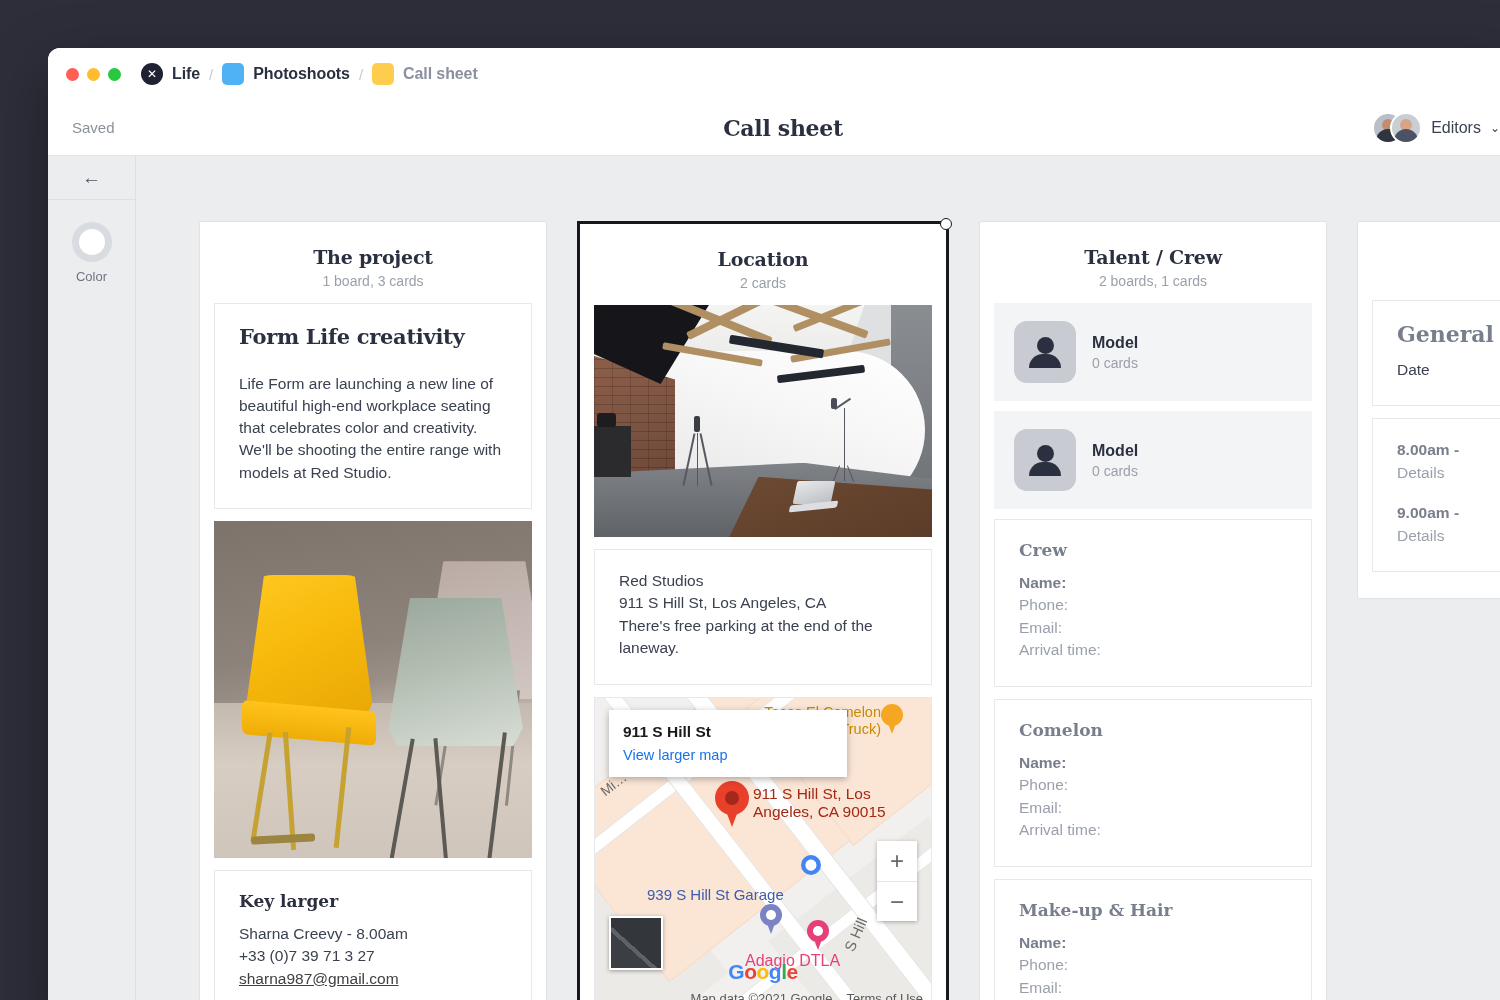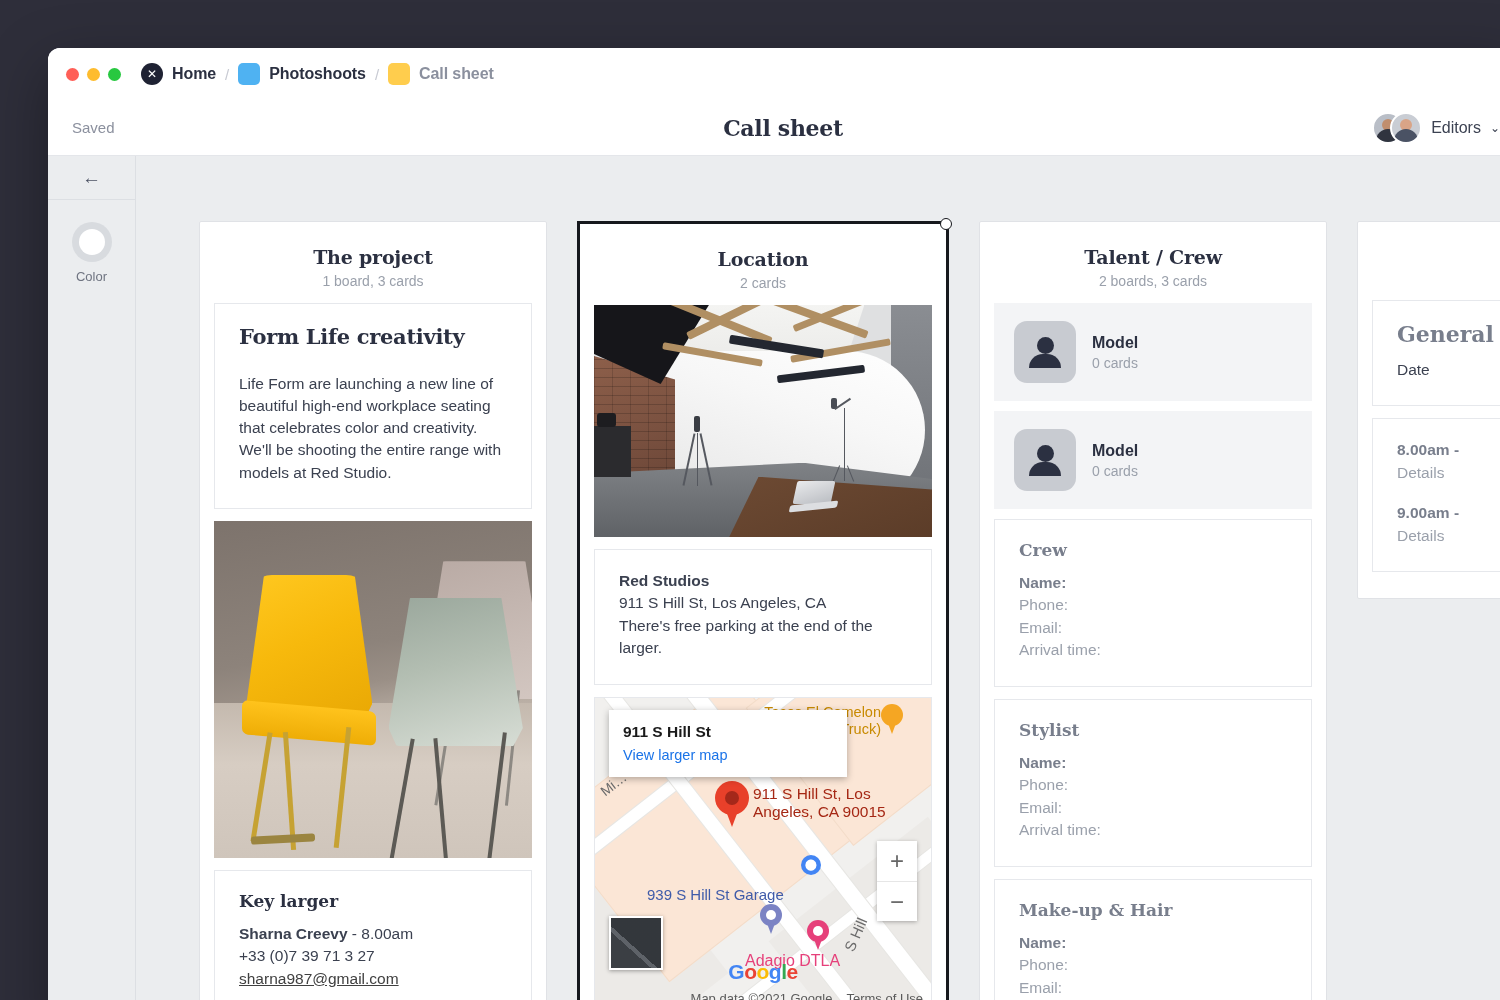--- a/index.html
+++ b/index.html
@@ -170,21 +170,21 @@
   .card-p { font-size: 15.5px; line-height: 1.43; color: #3b4150; margin-top: 24px; }
   .card-h2 {
     font-family: "DejaVu Serif", serif; font-weight: bold;
     font-size: 17px; color: #2b3041; margin-bottom: 12px;
   }
   .card-h2.grey {
     font-family: "DejaVu Serif", serif; font-weight: bold;
     color: #787e8c; font-size: 17px;
   }
   .kv { font-size: 15.5px; line-height: 1.45; color: #3b4150; }
-  .kv b { font-weight: bold; }
+  .kv b { font-weight: normal; }
   .kv .label { font-weight: bold; color: #787e8c; }
   .kv .label-light { color: #9aa0ab; }
   .link { color: #404040; text-decoration: underline; }
 
   
   .photo { margin: 0 14px 12px; overflow: hidden; position: relative; }
   .chairs-photo { height: 337px; background:
       linear-gradient(170deg,#7d736c 0%,#8d837b 38%,#9a8f86 48%,#b7aca2 58%,#cdc2b8 72%,#bdb2a8 100%);
     position: relative; }
   .floor {
@@ -441,21 +441,21 @@
 
     <div class="titlebar">
       <div class="traffic">
         <span class="dot red"></span>
         <span class="dot yellow"></span>
         <span class="dot green"></span>
       </div>
       <div class="crumbs">
         <div class="crumb">
           <span class="crumb-icon logo">✕</span>
-          <span class="crumb-label">Home</span>
+          <span class="crumb-label">Life</span>
         </div>
         <span class="sep">/</span>
         <div class="crumb">
           <span class="crumb-icon blue"></span>
           <span class="crumb-label">Photoshoots</span>
         </div>
         <span class="sep">/</span>
         <div class="crumb">
           <span class="crumb-icon yellow"></span>
           <span class="crumb-label muted">Call sheet</span>
@@ -588,21 +588,21 @@
                     <span class="scr"></span>
                     <span class="base"></span>
                   </div>
               </div>
             </div>
 
             <div class="card">
               <div class="kv">
                 <div><b>Red Studios</b></div>
                 <div>911 S Hill St, Los Angeles, CA</div>
-                <div>There's free parking at the end of the larger.</div>
+                <div>There's free parking at the end of the laneway.</div>
               </div>
             </div>
 
             <div class="map-card">
               <div class="map">
                 <div class="grey g1"></div>
                   <div class="grey g2"></div>
                 <div class="blk blk1"></div>
                   <div class="blk blk2"></div>
                 <div class="road road3"></div>
@@ -672,21 +672,21 @@
                   <span>Terms of Use</span>
                 </div>
               </div>
 
             </div>
           </div>
 
           <div class="col">
             <div class="col-head">
               <div class="col-title">Talent / Crew</div>
-              <div class="col-sub">2 boards, 3 cards</div>
+              <div class="col-sub">2 boards, 1 cards</div>
             </div>
 
             <div class="model-row">
               <span class="model-avatar">
                   <span class="h"></span>
                   <span class="b"></span>
                 </span>
               <span>
                 <span class="model-name" style="display:block">Model</span>
                 <span class="model-sub" style="display:block">0 cards</span>
@@ -707,21 +707,21 @@
               <div class="card-h2 grey">Crew</div>
               <div class="kv">
                 <div class="label">Name:</div>
                 <div class="label-light">Phone:</div>
                 <div class="label-light">Email:</div>
                 <div class="label-light">Arrival time:</div>
               </div>
             </div>
 
             <div class="card">
-              <div class="card-h2 grey">Stylist</div>
+              <div class="card-h2 grey">Comelon</div>
               <div class="kv">
                 <div class="label">Name:</div>
                 <div class="label-light">Phone:</div>
                 <div class="label-light">Email:</div>
                 <div class="label-light">Arrival time:</div>
               </div>
             </div>
 
             <div class="card">
               <div class="card-h2 grey">Make-up &amp; Hair</div>

